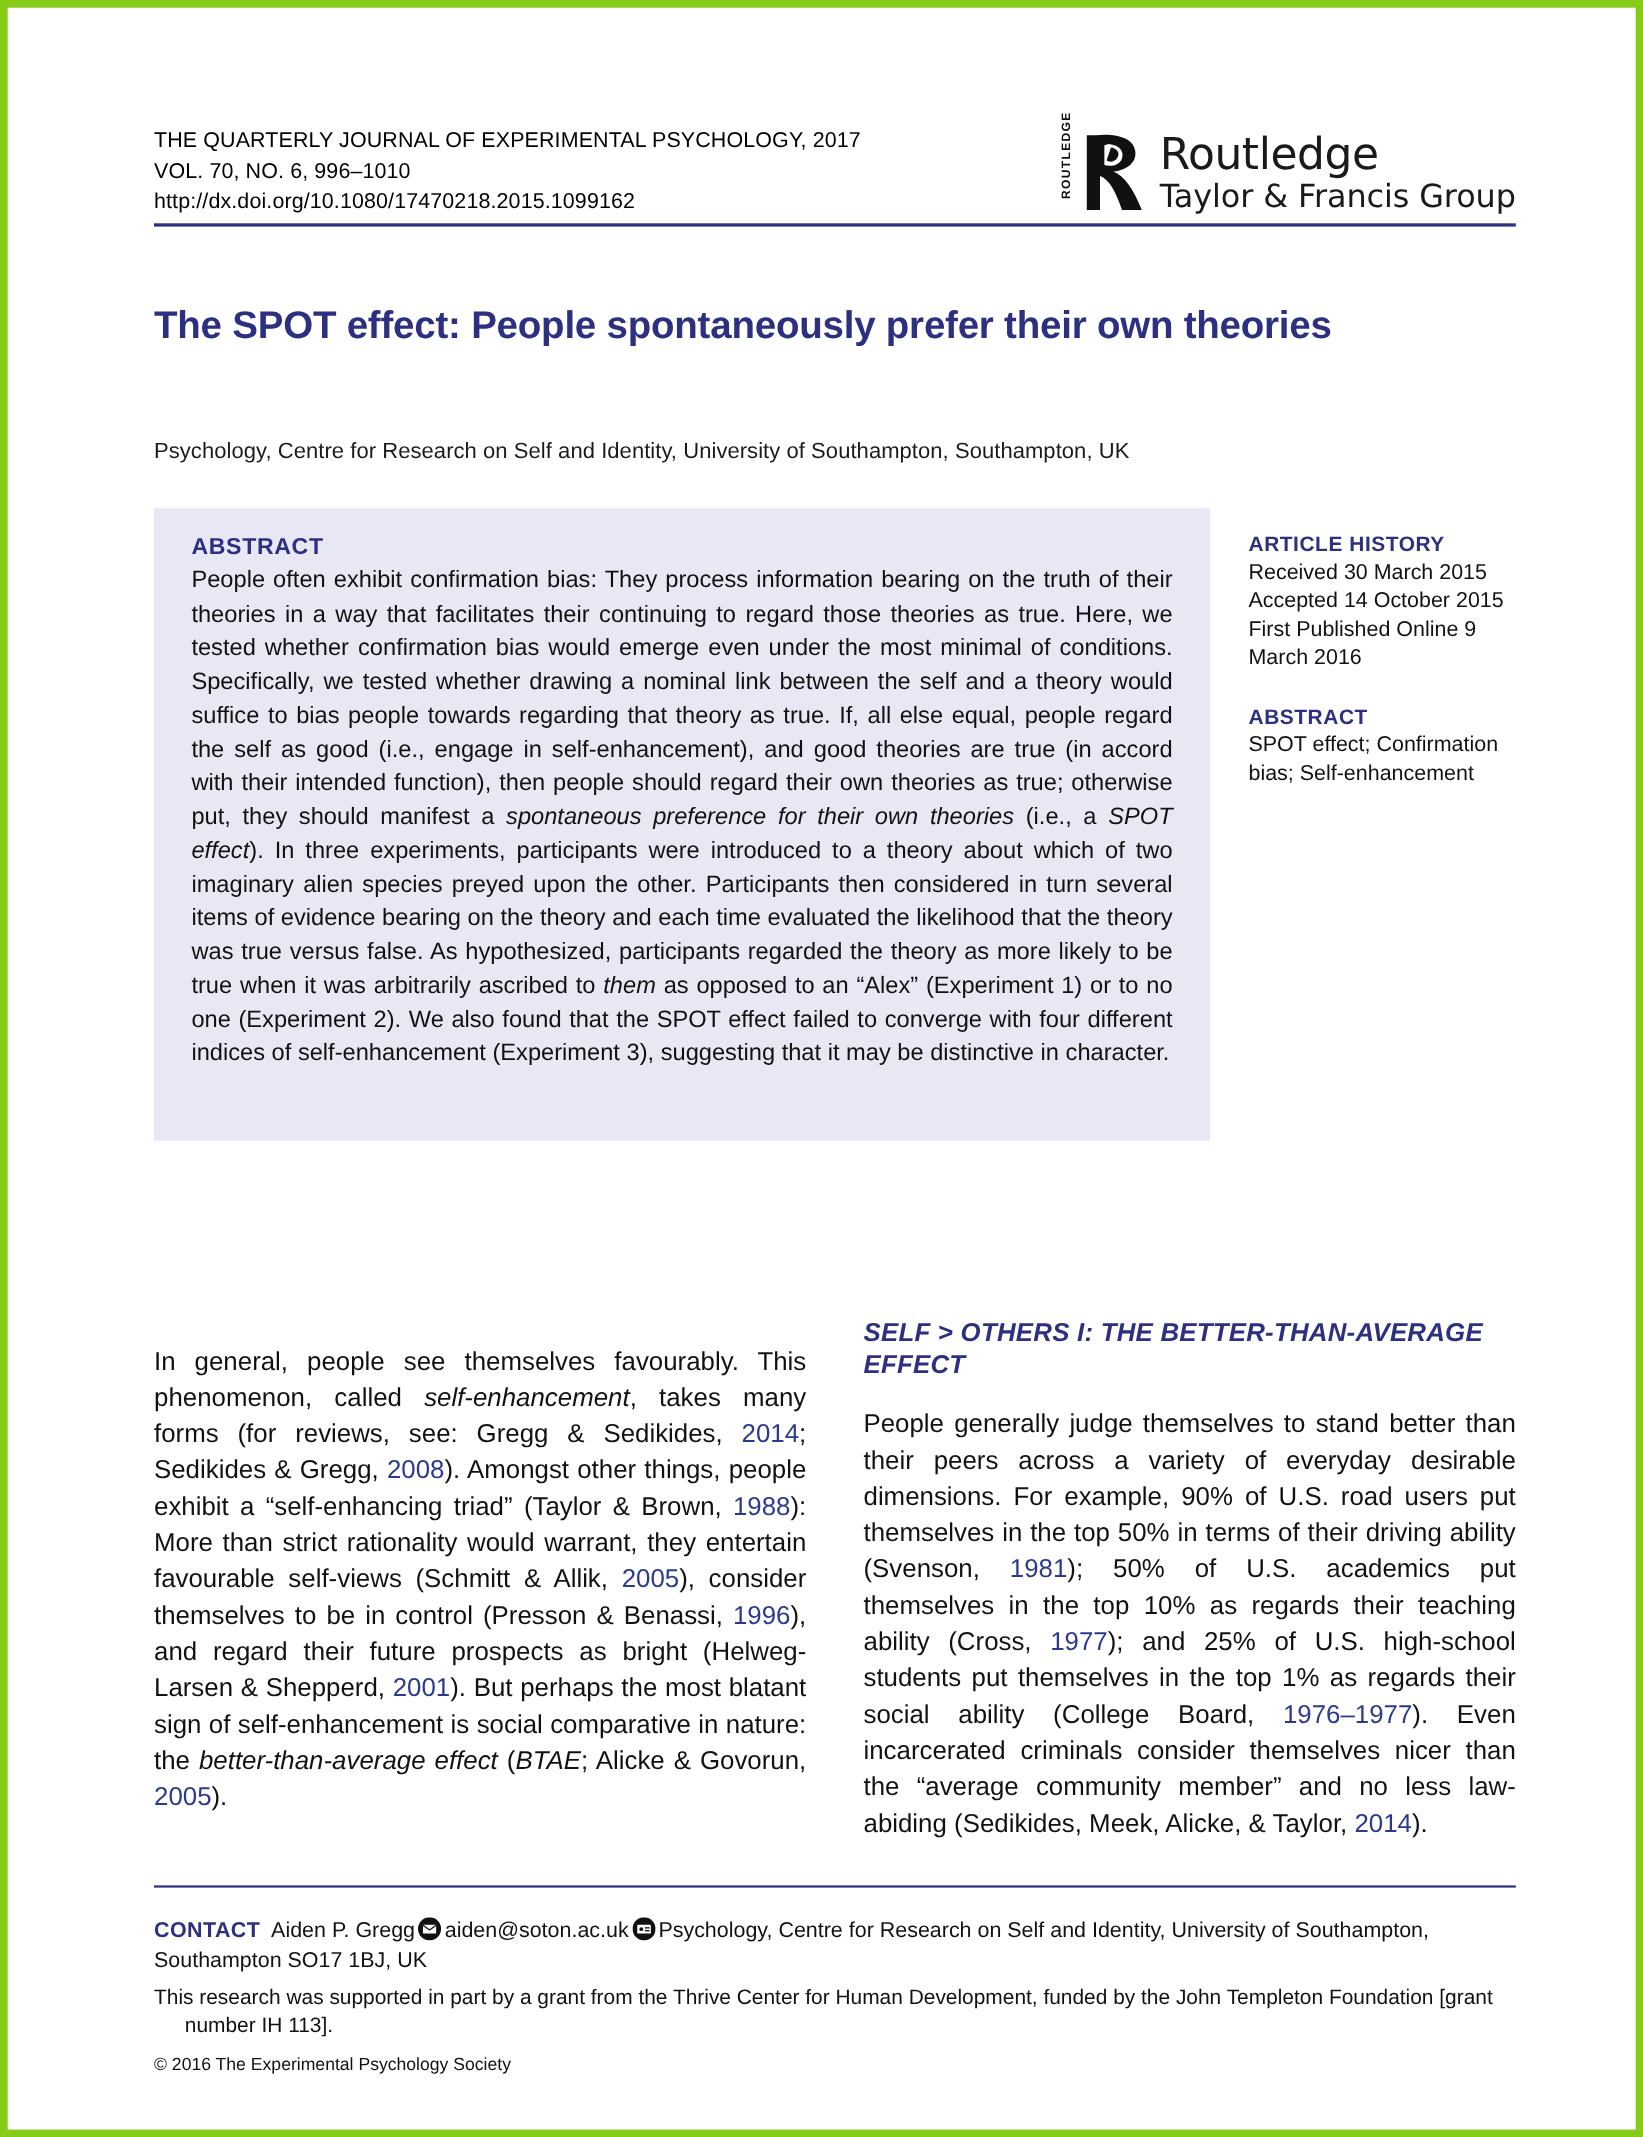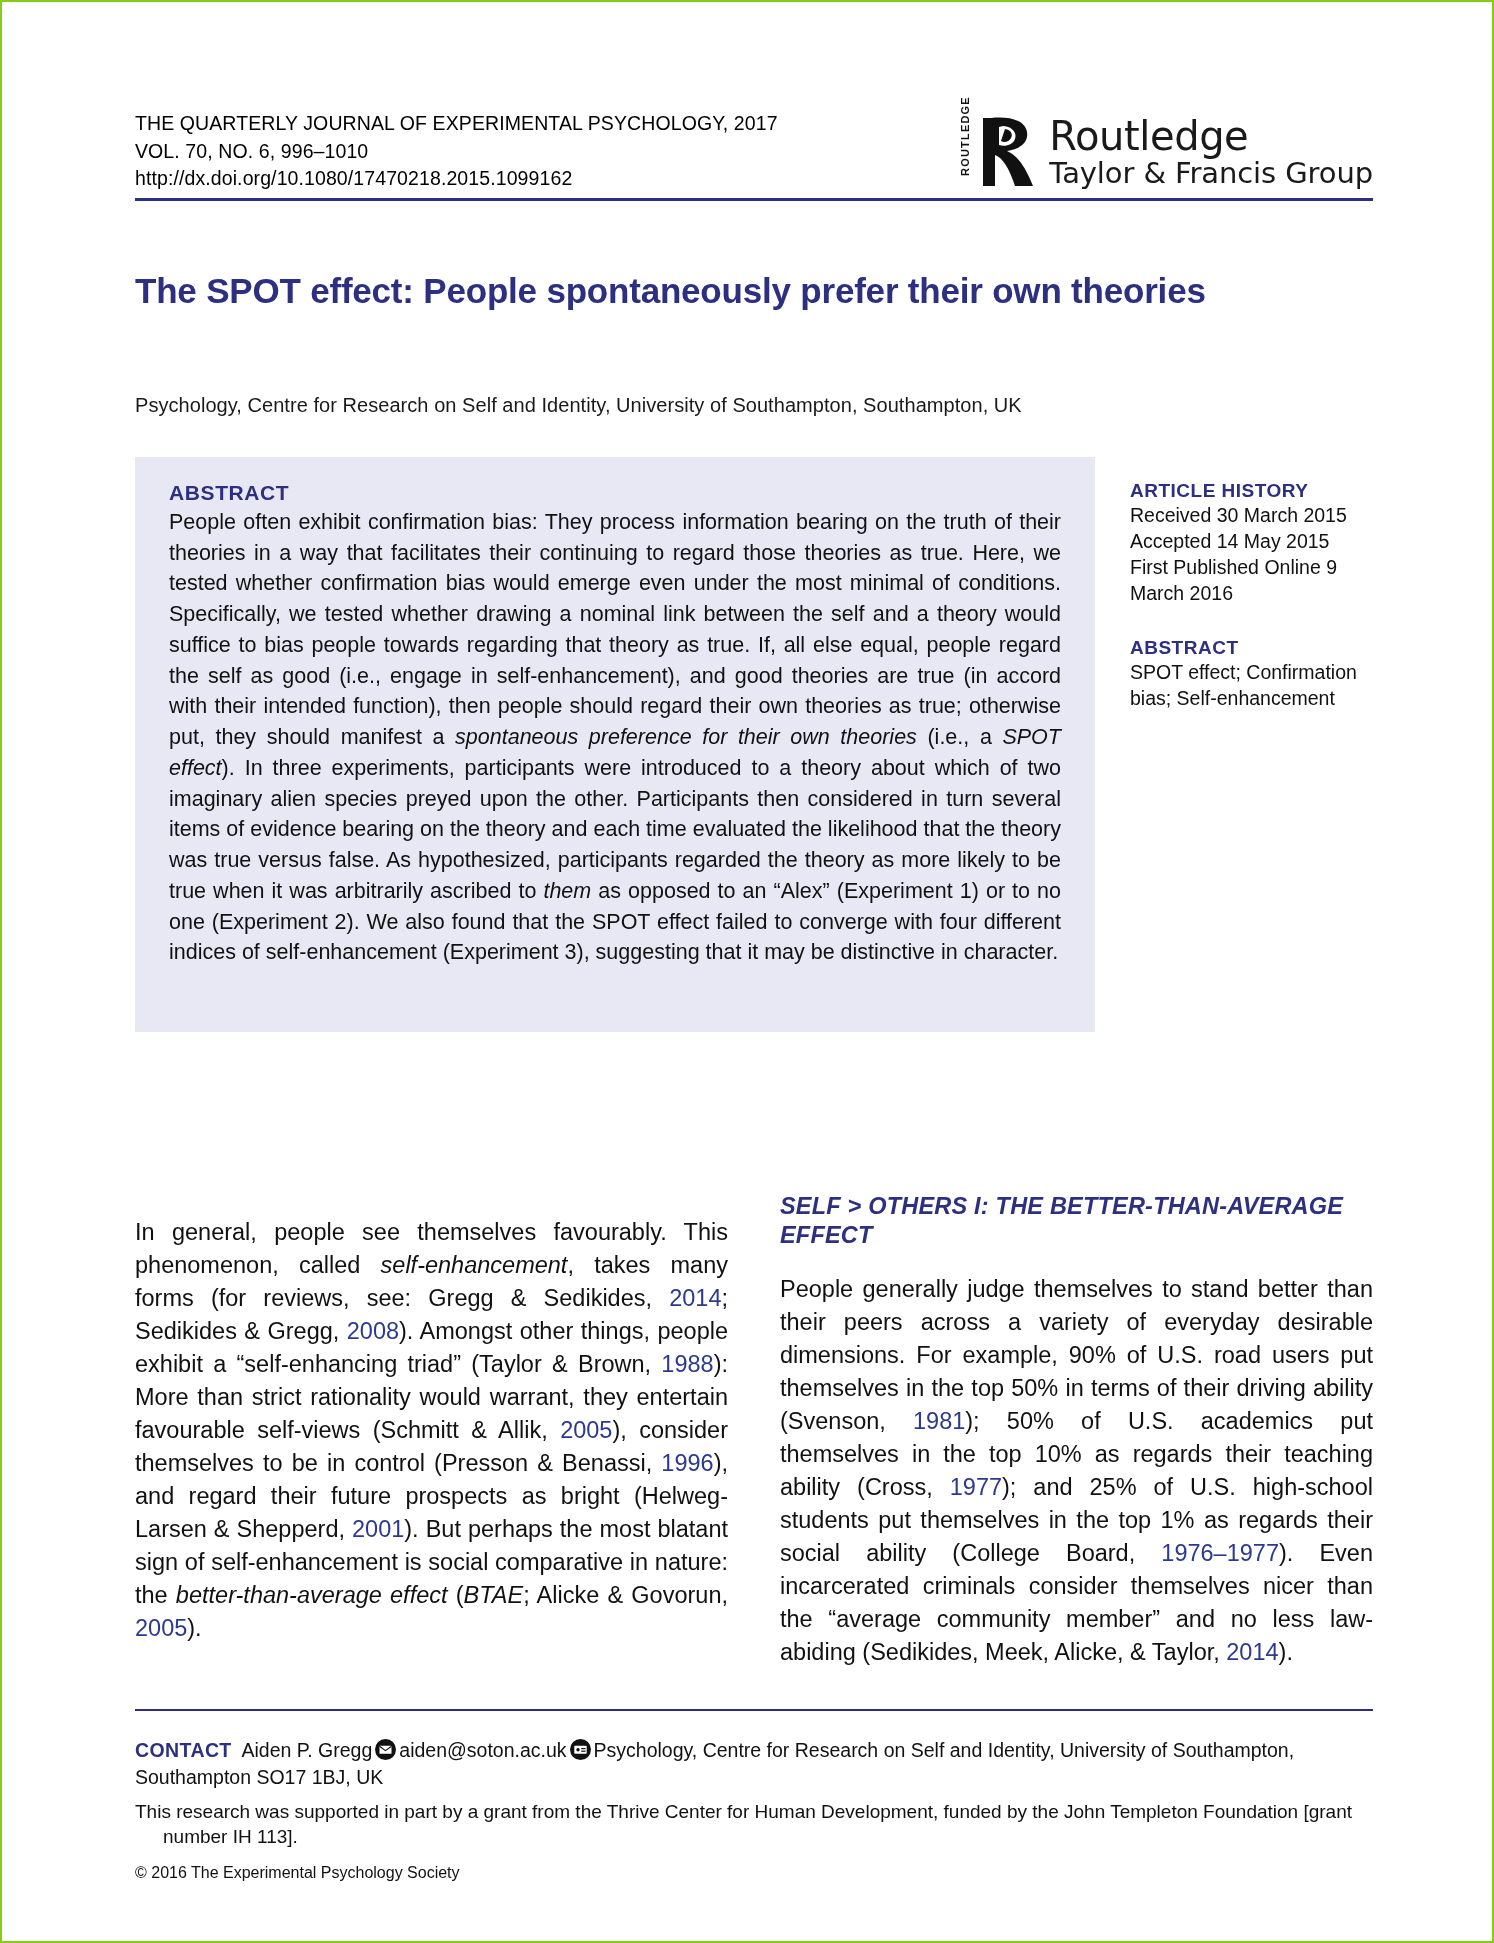--- a/index.html
+++ b/index.html
@@ -7,21 +7,21 @@
     padding: 0;
     background: #808080;
   }
   .page {
     position: relative;
     width: 1494px;
     height: 1943px;
     background: #ffffff;
     margin: 0 auto;
     box-sizing: border-box;
-    border: 2px solid #84cc16;
+    border: 7px solid #84cc16;
     font-family: "Liberation Sans", sans-serif;
     overflow: hidden;
   }
   .inner {
     position: absolute;
     left: 133px;
     top: 0;
     width: 1238px;
     height: 100%;
   }
@@ -275,21 +275,21 @@
   <div class="affil">Psychology, Centre for Research on Self and Identity, University of Southampton, Southampton, UK</div>
 
   <div class="abstract-box">
     <div class="abstract-label">ABSTRACT</div>
     <div class="abstract-text"><span>People often exhibit confirmation bias: They process information bearing on the truth of their theories in a way that facilitates their continuing to regard those theories as true. Here, we tested whether confirmation bias would emerge even under the most minimal of conditions. Specifically, we tested whether drawing a nominal link between the self and a theory would suffice to bias people towards regarding that theory as true. If, all else equal, people regard the self as good (i.e., engage in self-enhancement), and good theories are true (in accord with their intended function), then people should regard their own theories as true; otherwise put, they should manifest a </span><em>spontaneous preference for their own theories</em><span> (i.e., a </span><em>SPOT effect</em><span>). In three experiments, participants were introduced to a theory about which of two imaginary alien species preyed upon the other. Participants then considered in turn several items of evidence bearing on the theory and each time evaluated the likelihood that the theory was true versus false. As hypothesized, participants regarded the theory as more likely to be true when it was arbitrarily ascribed to </span><em>them</em><span> as opposed to an “Alex” (Experiment 1) or to no one (Experiment 2). We also found that the SPOT effect failed to converge with four different indices of self-enhancement (Experiment 3), suggesting that it may be distinctive in character.</span></div>
   </div>
 
   <div class="sidecol">
     <div class="side-head">ARTICLE HISTORY</div>
     <div class="side-text">Received 30 March 2015</div>
-    <div class="side-text">Accepted 14 May 2015</div>
+    <div class="side-text">Accepted 14 October 2015</div>
     <div class="side-text">First Published Online 9 March 2016</div>
     <div class="side-gap"></div>
     <div class="side-head">ABSTRACT</div>
     <div class="side-text">SPOT effect; Confirmation bias; Self-enhancement</div>
   </div>
 
   <div class="columns">
 
     <div class="col">
       <p class="body-text"><span>In general, people see themselves favourably. This phenomenon, called </span><em>self-enhancement</em><span>, takes many forms (for reviews, see: Gregg &amp; Sedikides, </span><span class="cite">2014</span><span>; Sedikides &amp; Gregg, </span><span class="cite">2008</span><span>). Amongst other things, people exhibit a “self-enhancing triad” (Taylor &amp; Brown, </span><span class="cite">1988</span><span>): More than strict rationality would warrant, they entertain favourable self-views (Schmitt &amp; Allik, </span><span class="cite">2005</span><span>), consider themselves to be in control (Presson &amp; Benassi, </span><span class="cite">1996</span><span>), and regard their future prospects as bright (Helweg-Larsen &amp; Shepperd, </span><span class="cite">2001</span><span>). But perhaps the most blatant sign of self-enhancement is social comparative in nature: the </span><em>better-than-average effect</em><span> (</span><em>BTAE</em><span>; Alicke &amp; Govorun, </span><span class="cite">2005</span><span>).</span></p>

